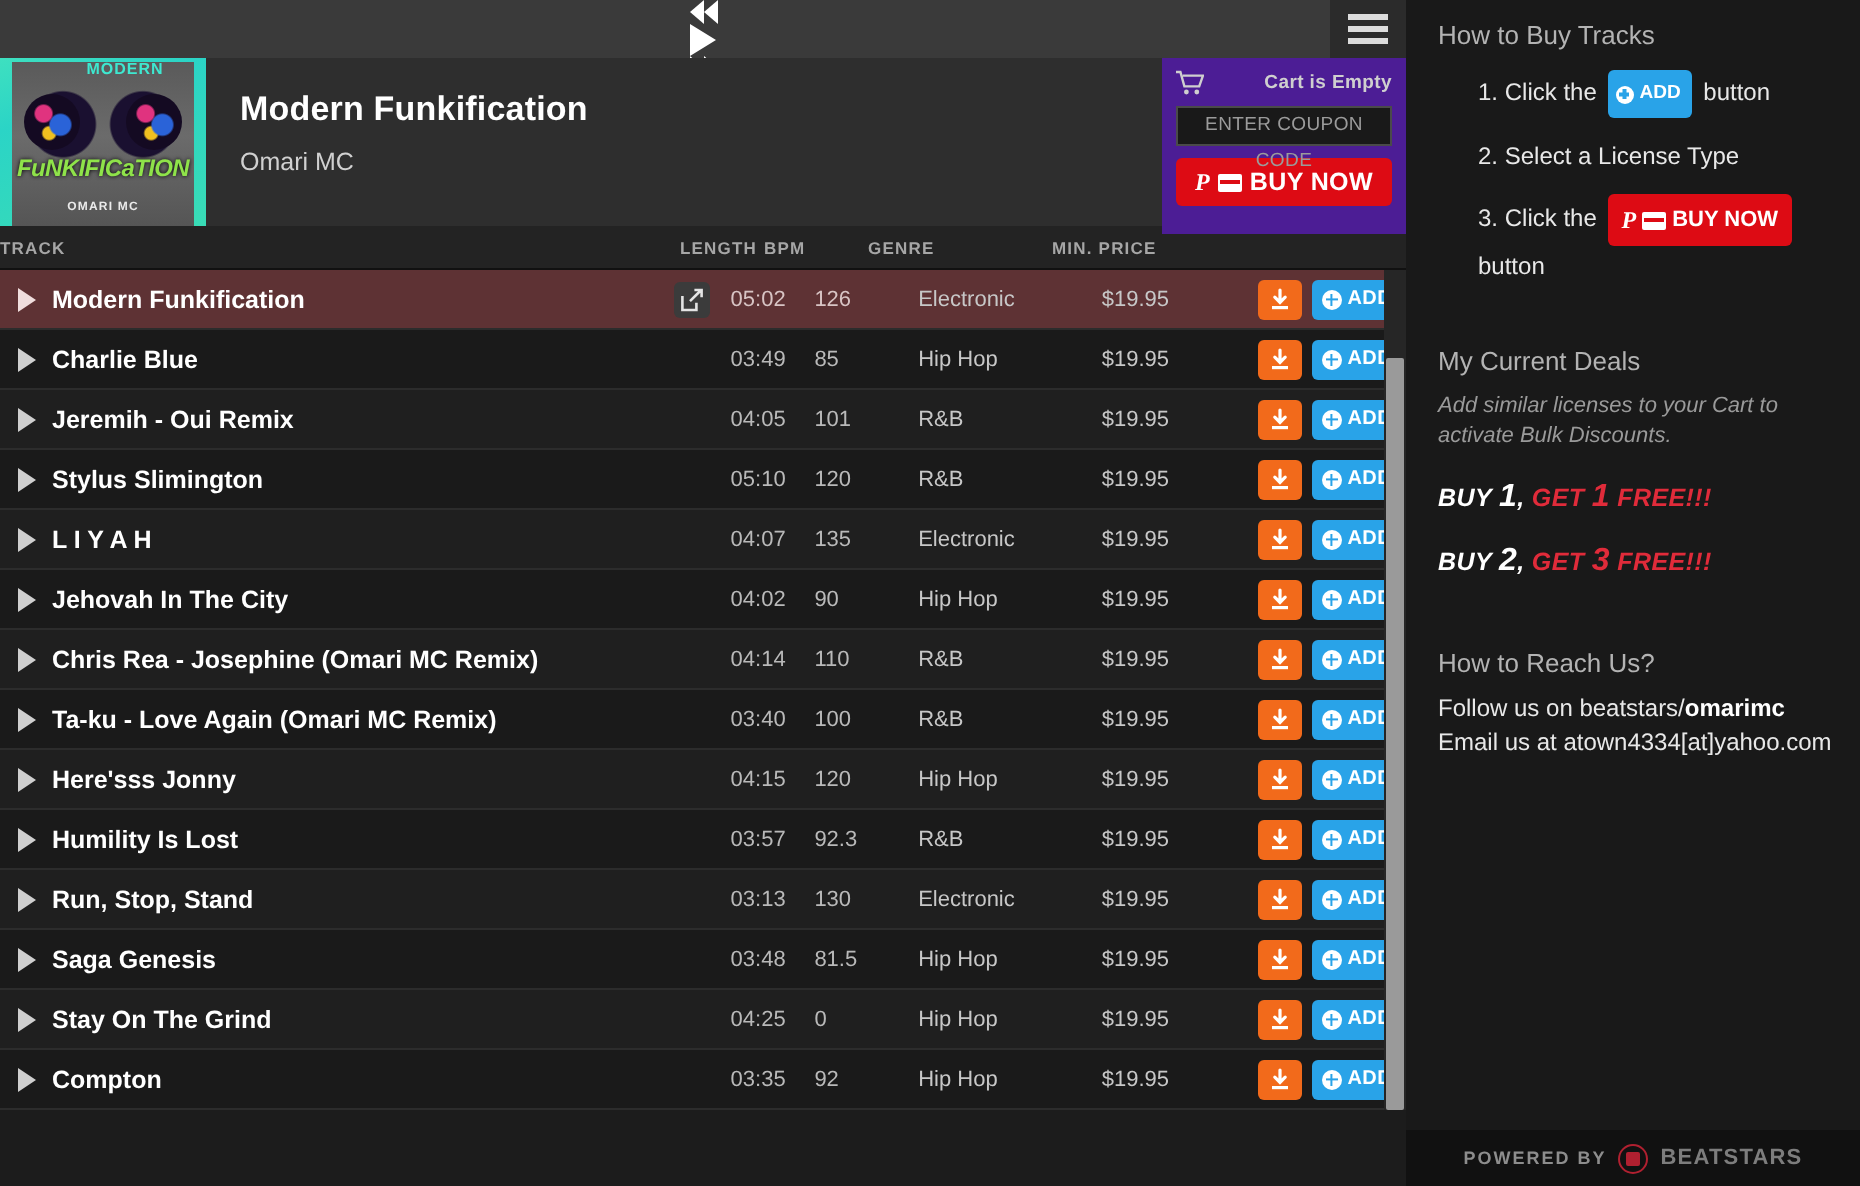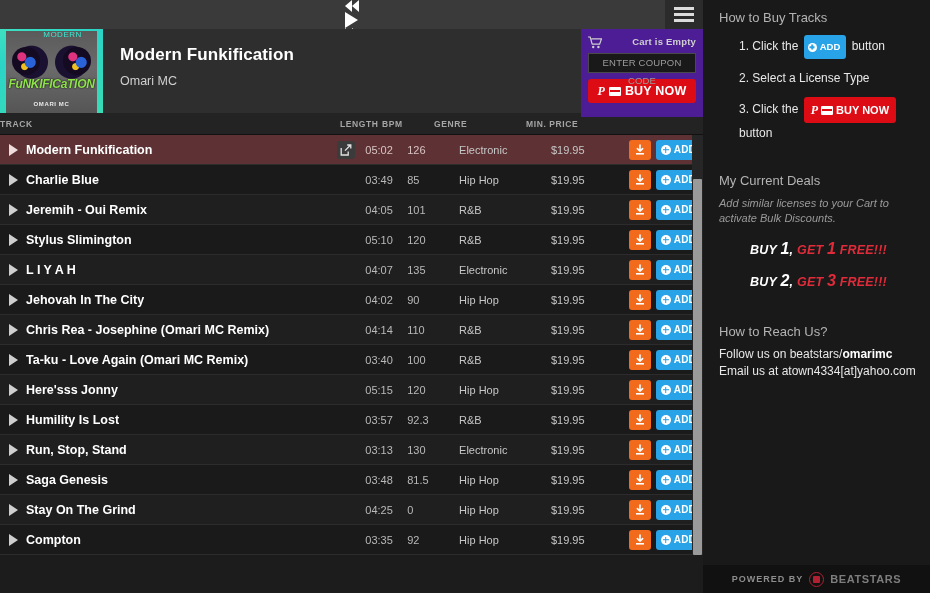--- a/index.html
+++ b/index.html
@@ -66,21 +66,21 @@
       linear-gradient(180deg,#5a5a5a 0%, #6b6b6b 45%, #555 100%);
   }
   .art .eye-l, .art .eye-r { position:absolute; top: 18px; width: 28px; height: 28px;
        border-radius: 50%; background:
        radial-gradient(circle at 35% 35%, #e0337f 0 4px, transparent 5px),
        radial-gradient(circle at 65% 55%, #2a63d8 0 5px, transparent 6px),
        radial-gradient(circle at 45% 70%, #f0c020 0 3px, transparent 4px),
        #140a22; }
   .art .eye-l { left: 12px; } .art .eye-r { right: 12px; }
   .art .ttl-top { position:absolute; top:1px; left:0; right:0; text-align:center;
-       font-size: 8px; font-weight:normal; color:#3ee8d0; letter-spacing:.5px;padding-left:22px; }
+       font-size: 8px; font-weight:bold; color:#3ee8d0; letter-spacing:.5px;padding-left:22px; }
   .art .ttl-mid { position:absolute; top: 48px; left:0; right:0; text-align:center;
        font-size: 12px; font-weight:bold; color:#8fe34a; font-style: italic;
        letter-spacing:-.3px; text-shadow: 0 0 2px #000; }
   .art .ttl-bot { position:absolute; bottom: 6px; left:0; right:0; text-align:center;
        font-size: 6px; font-weight:bold; color:#eaeaea; letter-spacing:.6px; }
 
   .meta { padding: 16px 0 0 17px; flex: 1; min-width: 0; }
   .meta .title { color: #fff; font-size: 17px; font-weight: bold; letter-spacing: .1px; }
   .meta .artist { color: #d0d0d0; font-size: 12.5px; margin-top: 9px; }
 
@@ -185,21 +185,21 @@
   .mini-add .plus::before { width: 5px; height: 1.5px; }
   .mini-add .plus::after { width: 1.5px; height: 5px; }
   .mini-add .lbl { color:#fff; font-size: 9.5px; font-weight: bold; }
   .mini-buy { display: inline-flex; align-items: center; gap: 3px; background: #dd0b14;
               border-radius: 3px; padding: 3px 7px; vertical-align: middle;
               margin: 0 2px; cursor: pointer; }
   .mini-buy .txt { color:#fff; font-size: 11px; font-weight: bold; }
 
   .s-h2 { color: #b3b3b3; font-size: 13px; margin-top: 30px; margin-bottom: 8px; }
   .deal-note { color: #9a9a9a; font-size: 11px; font-style: italic; line-height: 15px; }
-  .deal { margin-top: 14px; text-align: center; font-style: italic; font-weight: bold;
+  .deal { margin-top: 14px; font-style: italic; font-weight: bold;
           letter-spacing: .2px; }
   .deal .w { color: #fff; font-size: 12.5px; }
   .deal .wn { color: #fff; font-size: 16px; }
   .deal .r { color: #e02b3a; font-size: 12.5px; }
   .deal .rn { color: #e02b3a; font-size: 16px; }
 
   .s-h3 { color: #b3b3b3; font-size: 13px; margin-top: 34px; margin-bottom: 7px; }
   .contact { color: #e8e8e8; font-size: 12px; line-height: 17px; }
   .contact b { color: #fff; }
 
@@ -494,21 +494,21 @@
               <span class="plus"></span>
               <span class="lbl">ADD</span>
             </button>
           </span>
         </div>
         <div class="row">
           <span class="play-tri"></span>
           <div class="track-cell">
             <span class="rtitle">Here'sss Jonny</span>
           </div>
-          <span class="cell c-len">05:15</span>
+          <span class="cell c-len">04:15</span>
           <span class="cell c-bpm">120</span>
           <span class="gen c-gen">Hip Hop</span>
           <span class="pri c-pri">$19.95</span>
           <span class="acts">
             <button class="dl-btn">
               <svg width="12" height="12" viewBox="0 0 12 12">
                 <path d="M6 1v5.2M3.4 4.6L6 7.2l2.6-2.6" stroke="#fff" stroke-width="1.6" fill="none" stroke-linecap="round"></path>
                 <rect x="2" y="9" width="8" height="1.6" fill="#fff"></rect>
               </svg>
             </button>

